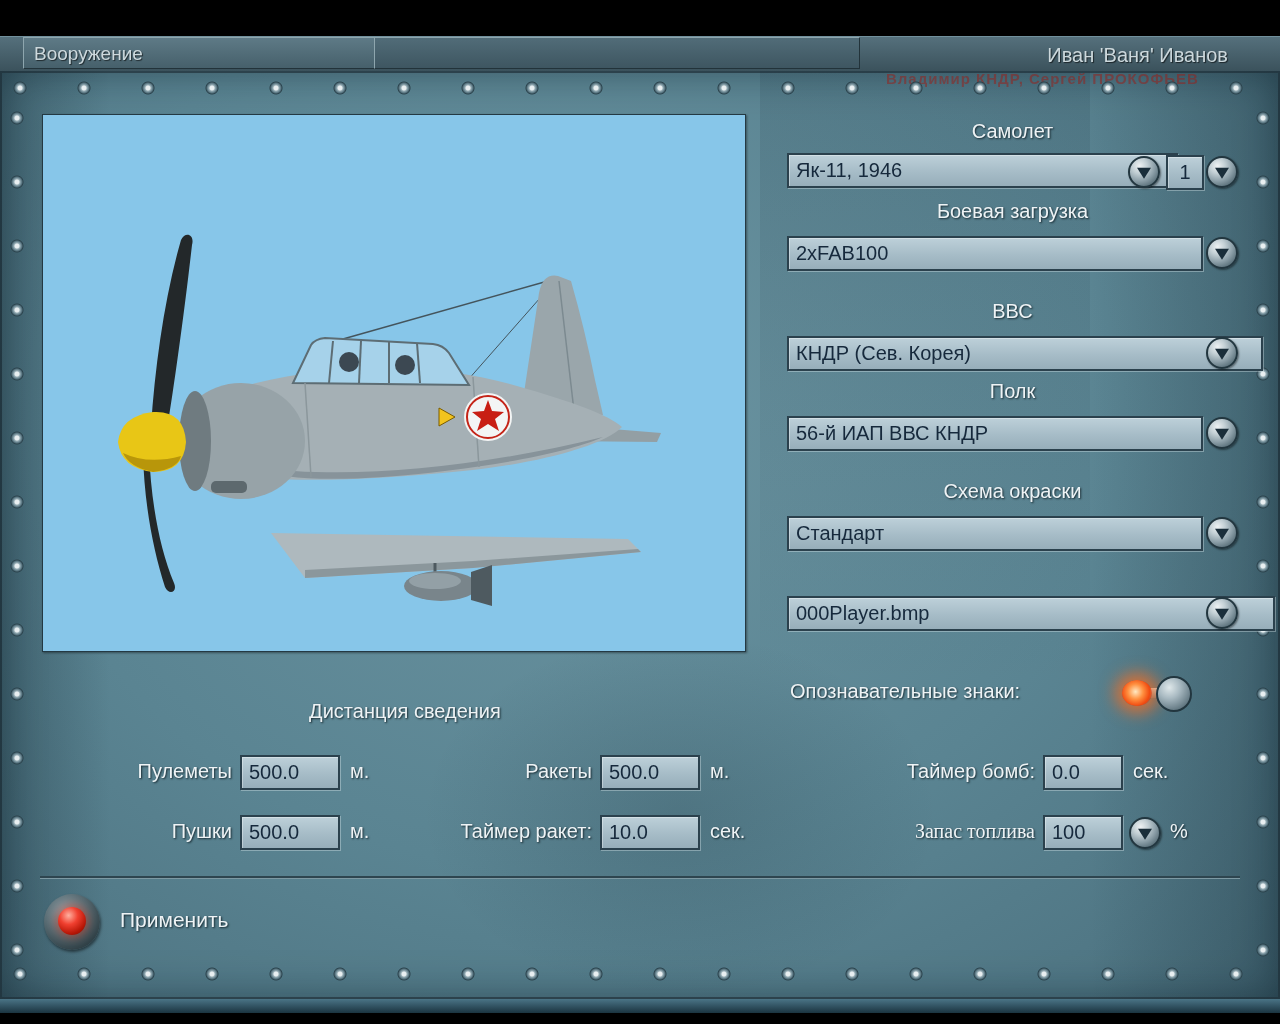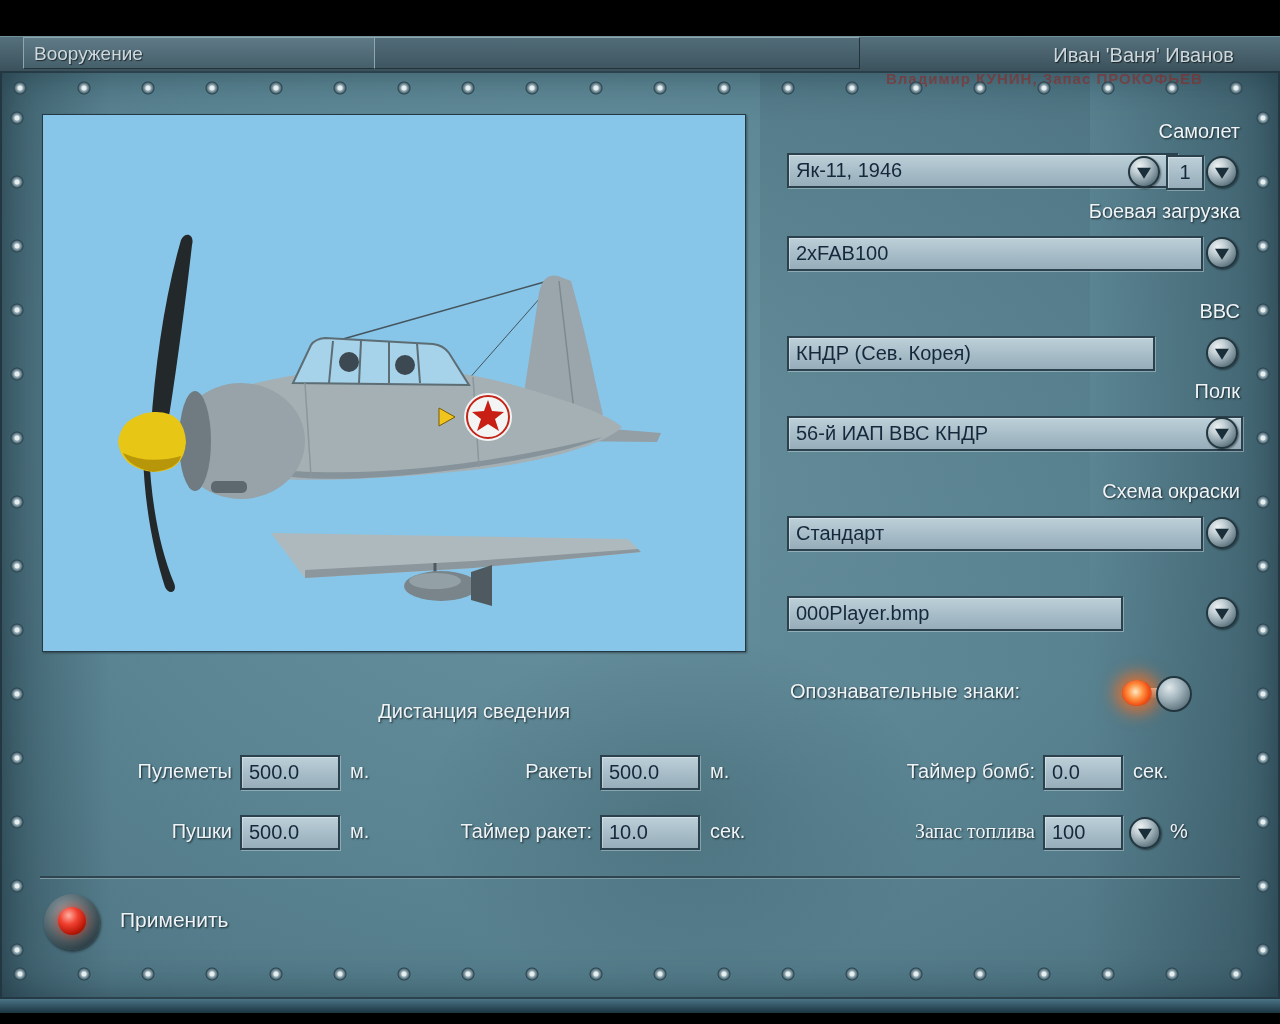--- a/index.html
+++ b/index.html
@@ -17,21 +17,21 @@
     border-top:1px solid #71909c;border-bottom:1px solid #1b2b31;
   }
   .hdr-tab{
     position:absolute;top:0;height:32px;line-height:32px;
     background:linear-gradient(180deg,#5e7a86,#46606b);
     border:1px solid;border-color:#8ea6ae #22333a #22333a #8ea6ae;
     box-sizing:border-box;color:#cdd9dd;font-size:19px;padding-left:10px;
     text-shadow:1px 1px 1px rgba(0,0,0,.6);
   }
   .hdr-name{
-    position:absolute;right:46px;top:4px;height:28px;line-height:28px;
+    position:absolute;right:52px;top:4px;height:28px;line-height:28px;
     color:#ccd8dc;font-size:20px;text-shadow:1px 1px 1px rgba(0,0,0,.6);
   }
   .watermark{
     position:absolute;left:886px;top:70px;font-size:15px;font-weight:bold;
     color:rgba(150,35,30,.55);letter-spacing:1px;white-space:nowrap;
   }
 
   
   .panel{
     position:absolute;left:0;top:71px;width:1280px;height:928px;
@@ -62,21 +62,21 @@
     position:absolute;left:42px;top:114px;width:702px;height:536px;
     background:#87c6e9;border:1px solid #243943;box-sizing:content-box;
     box-shadow:1px 1px 2px rgba(0,0,0,.4);
   }
 
   
   .label{
     position:absolute;font-size:20px;color:#eef3f5;white-space:nowrap;
     text-shadow:1px 1px 2px rgba(8,20,26,.8);
   }
-  .center{text-align:right;}
+  .center{text-align:center;}
   .right{text-align:right;}
   .field,
   .dropdown{
     position:absolute;box-sizing:border-box;height:35px;
     background:linear-gradient(180deg,#bdd0d9 0%,#a6bcc7 55%,#97aeba 100%);
     border:2px solid #2b414d;
     box-shadow:1px 1px 0 rgba(235,245,248,.35), inset 1px 1px 0 rgba(255,255,255,.35);
     color:#16293c;font-size:20px;line-height:31px;padding:0 7px;
     white-space:nowrap;overflow:hidden;
     font-family:"Liberation Sans","DejaVu Sans",sans-serif;
@@ -148,21 +148,21 @@
   </div>
 
   <div class="panel">
 
     <div class="shade" style="left:0;top:0;width:110px;height:928px;background:linear-gradient(90deg,rgba(12,30,40,.30),rgba(12,30,40,0));"></div>
     <div class="shade" style="left:1090px;top:0;width:190px;height:928px;background:linear-gradient(270deg,rgba(12,30,40,.28),rgba(12,30,40,0));"></div>
     <div class="shade" style="left:420px;top:560px;width:520px;height:368px;background:radial-gradient(ellipse at center,rgba(18,36,46,.18),rgba(18,36,46,0) 70%);"></div>
     <div class="shade" style="left:760px;top:0;width:330px;height:620px;background:linear-gradient(180deg,rgba(20,40,52,.12),rgba(20,40,52,0));"></div>
   </div>
 
-  <div class="watermark">Владимир КУНИН, Запас ПРОКОФЬЕВ</div>
+  <div class="watermark">Владимир КНДР, Сергей ПРОКОФЬЕВ</div>
 
   <div class="rivets-h" style="left:12px;top:80px;width:1256px;"></div>
   <div class="rivets-h" style="left:12px;top:966px;width:1256px;"></div>
   <div class="rivets-v" style="left:9px;top:110px;height:850px;"></div>
   <div class="rivets-v" style="left:1255px;top:110px;height:850px;"></div>
 
   <div class="preview">
     <svg width="702" height="536" viewBox="0 0 702 536">
 
       <line x1="300" y1="224" x2="512" y2="164" stroke="#44545c" stroke-width="1.5"></line>
@@ -222,38 +222,38 @@
       <span class="tri"></span>
     </div>
 
   <div class="label center" style="left:785px;top:200px;width:455px;">Боевая загрузка</div>
   <div class="dropdown" style="left:787px;top:236px;width:416px;">2xFAB100</div>
   <div class="arrow-btn" style="left:1206px;top:237px;">
       <span class="tri"></span>
     </div>
 
   <div class="label center" style="left:785px;top:300px;width:455px;">ВВС</div>
-  <div class="dropdown" style="left:787px;top:336px;width:368px;">КНДР (Сев. Корея)</div>
+  <div class="dropdown" style="left:787px;top:336px;width:476px;">КНДР (Сев. Корея)</div>
   <div class="arrow-btn" style="left:1206px;top:337px;">
       <span class="tri"></span>
     </div>
 
   <div class="label center" style="left:785px;top:380px;width:455px;">Полк</div>
-  <div class="dropdown" style="left:787px;top:416px;width:456px;">56-й ИАП ВВС КНДР</div>
+  <div class="dropdown" style="left:787px;top:416px;width:416px;">56-й ИАП ВВС КНДР</div>
   <div class="arrow-btn" style="left:1206px;top:417px;">
       <span class="tri"></span>
     </div>
 
   <div class="label center" style="left:785px;top:480px;width:455px;">Схема окраски</div>
   <div class="dropdown" style="left:787px;top:516px;width:416px;">Стандарт</div>
   <div class="arrow-btn" style="left:1206px;top:517px;">
       <span class="tri"></span>
     </div>
 
-  <div class="dropdown" style="left:787px;top:596px;width:336px;">000Player.bmp</div>
+  <div class="dropdown" style="left:787px;top:596px;width:488px;">000Player.bmp</div>
   <div class="arrow-btn" style="left:1206px;top:597px;">
       <span class="tri"></span>
     </div>
 
   <div class="label" style="left:790px;top:680px;">Опознавательные знаки:</div>
   <div class="marking-toggle">
     <div class="knob-stem"></div>
     <div class="glow"></div>
     <div class="knob-base"></div>
   </div>

